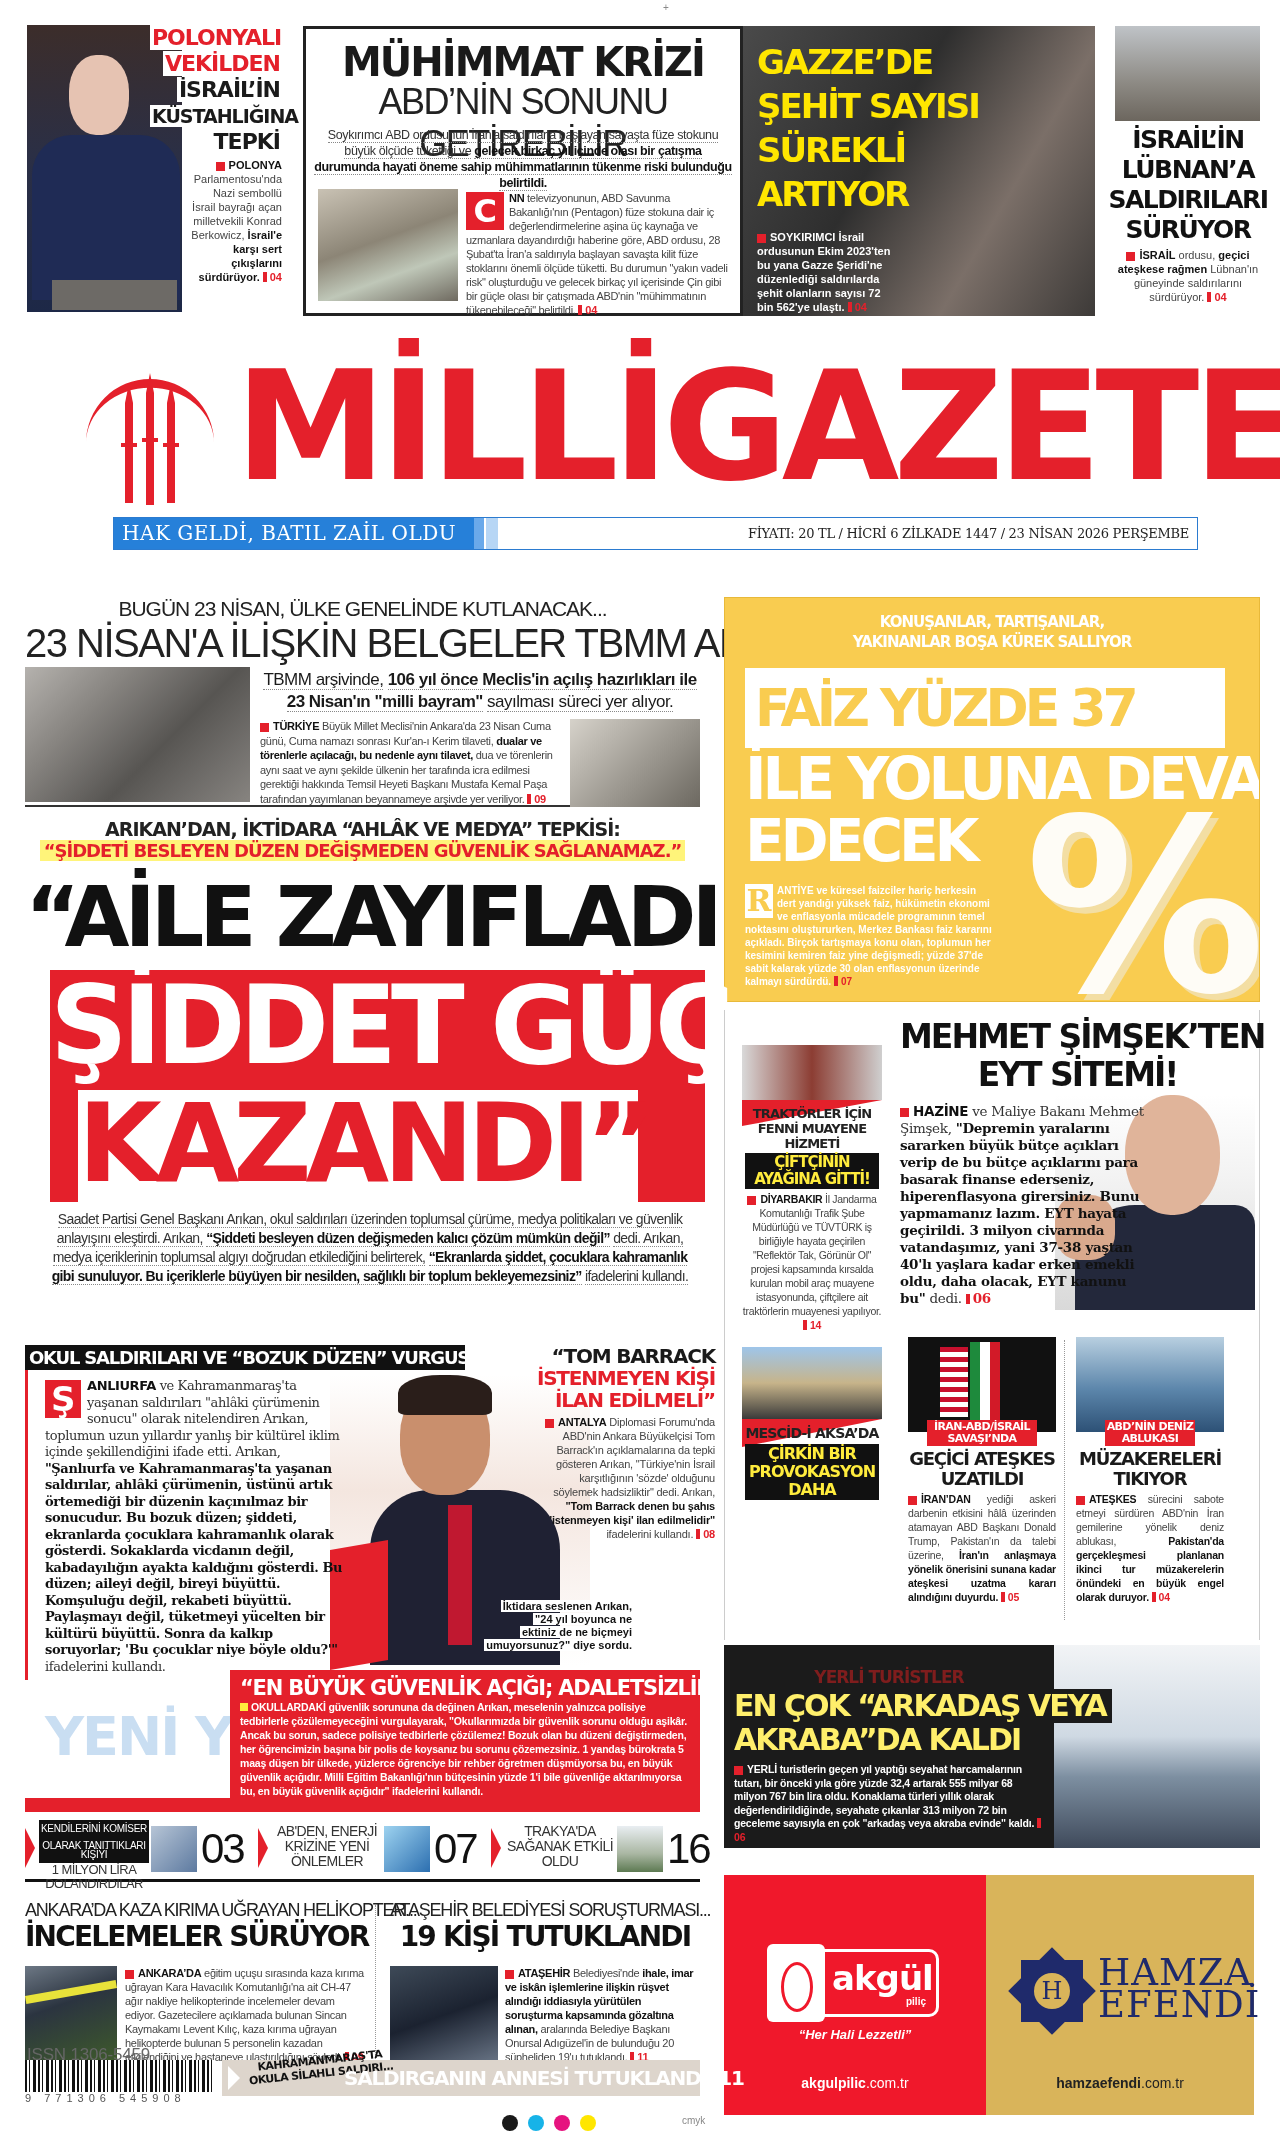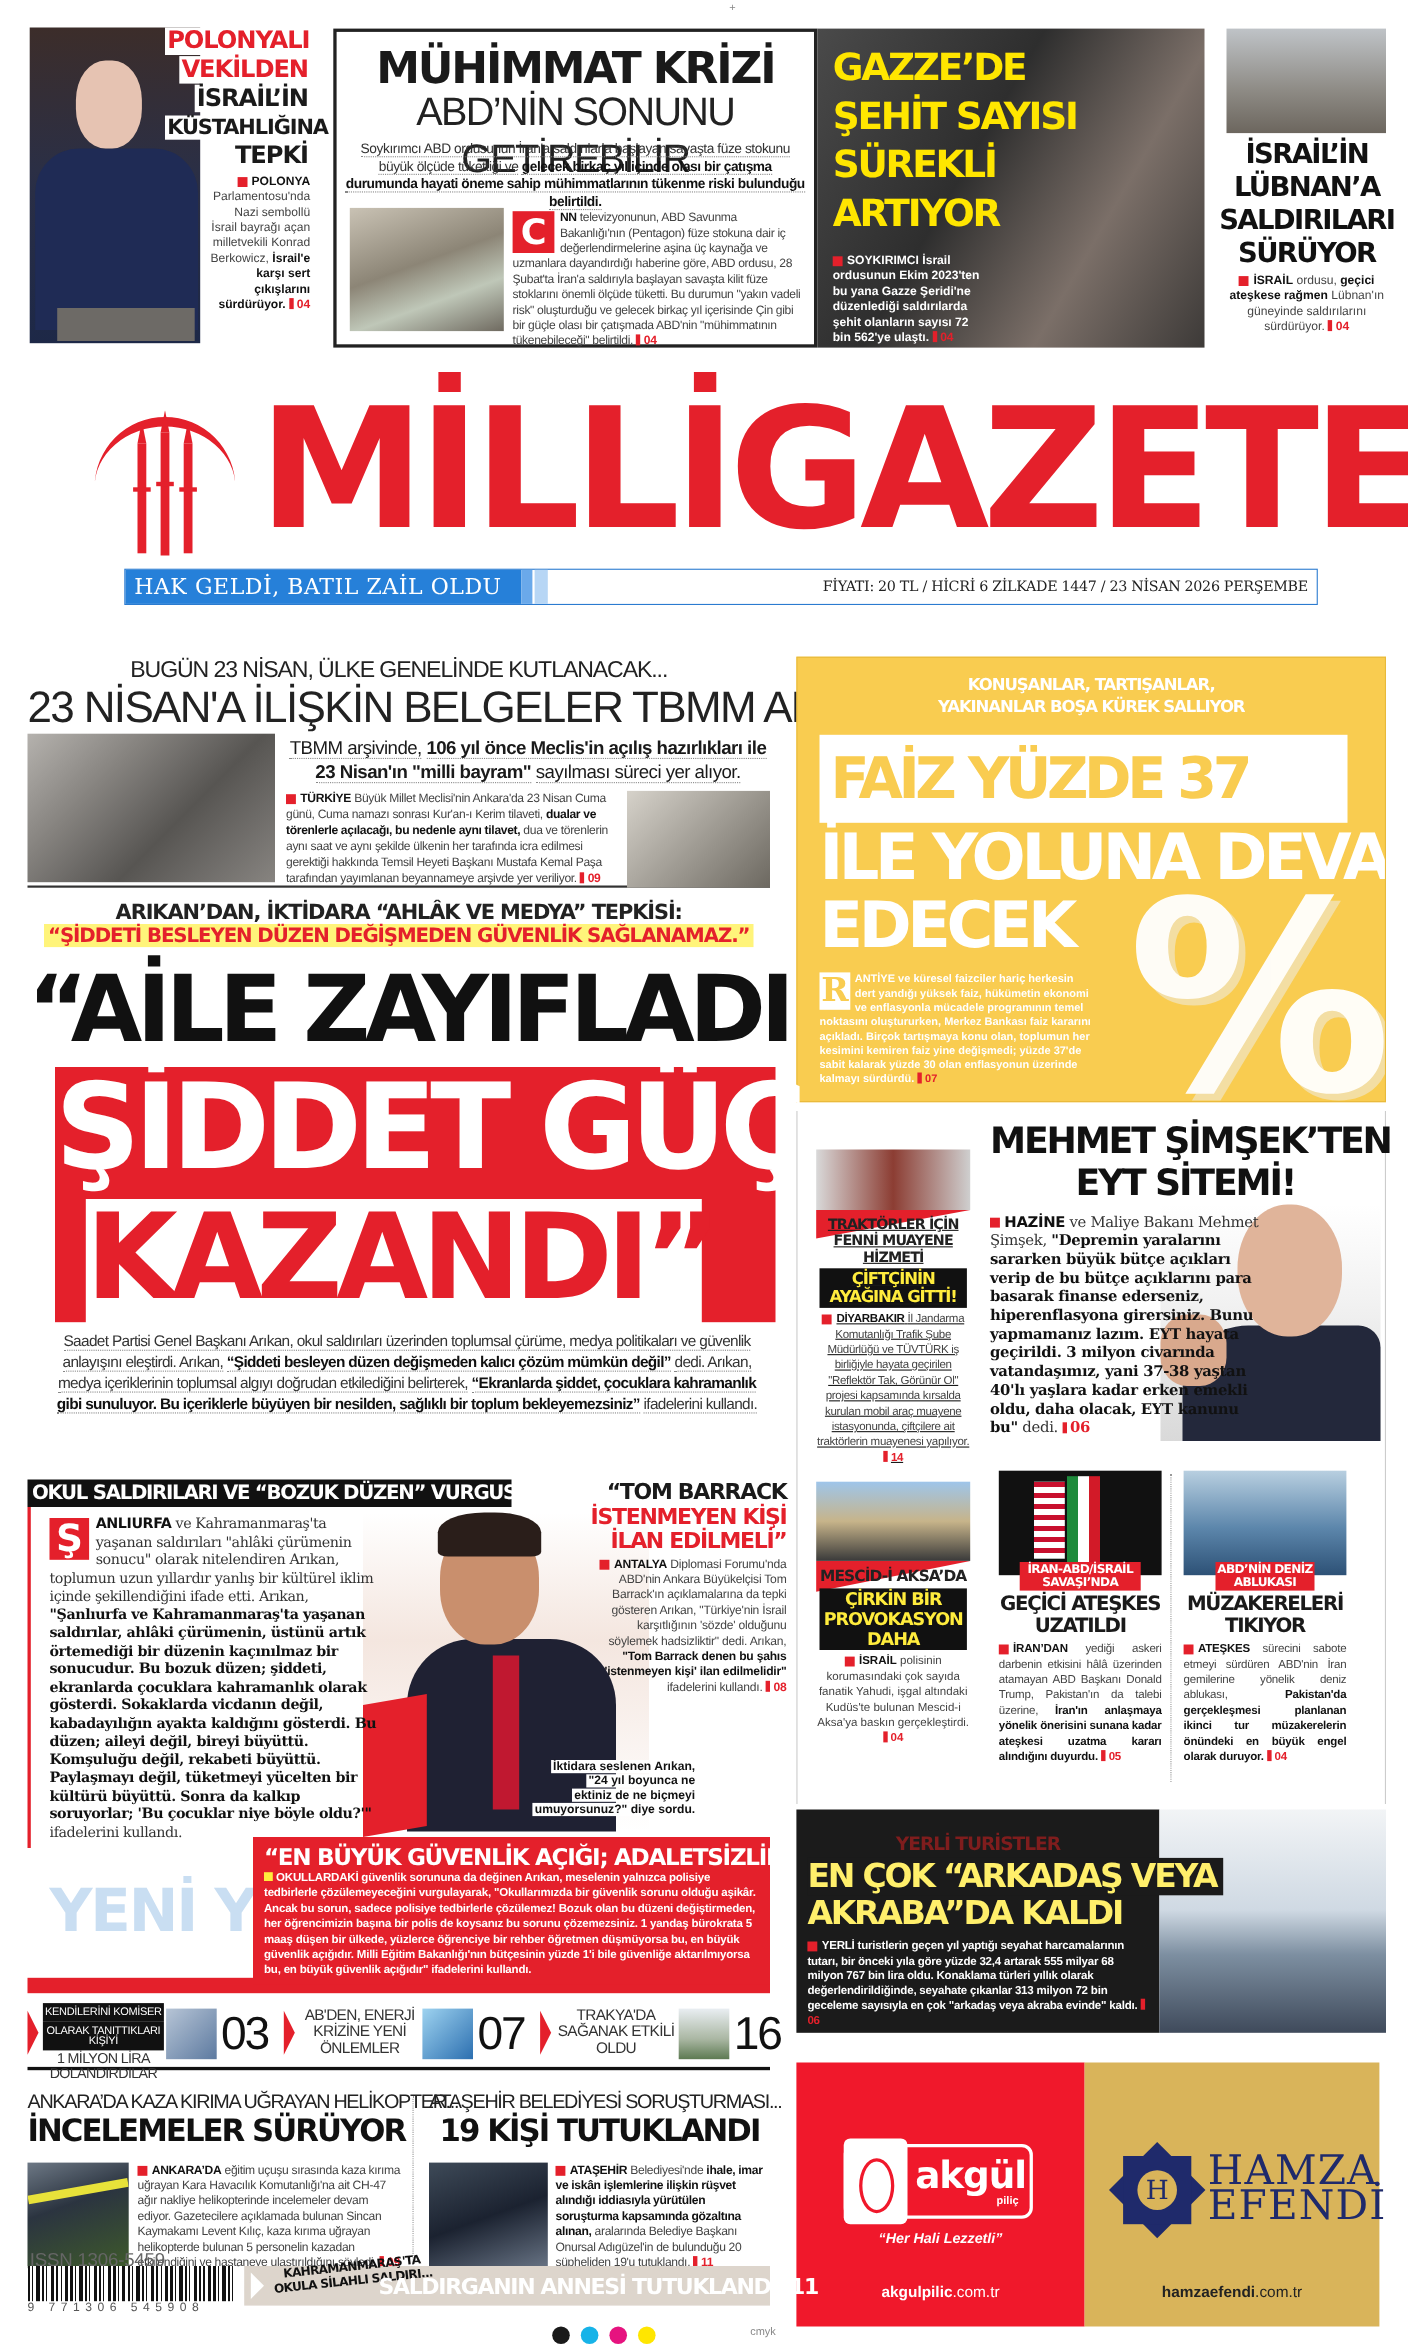--- a/index.html
+++ b/index.html
@@ -113,21 +113,21 @@
 
   
   #right-col-border { left: 724px; top: 1010px; width: 536px; height: 630px; border-left: 1px solid #ccc; border-right: 1px solid #ccc; }
   #simsek-h { left: 900px; top: 1018px; width: 355px; text-align:center; font-family:"DejaVu Sans",sans-serif; font-weight:900; font-size:33px; line-height:38px; letter-spacing:-2px; color:#111; white-space:nowrap; }
   #simsek-photo { left: 1055px; top: 1095px; width: 200px; height: 215px; background: linear-gradient(180deg,#fff 0%,#f2f2f2 40%,#d9d9d9 100%); }
   #simsek-photo .head { position:absolute; left:70px; top:0px; width:95px; height:120px; border-radius:48%; background:#e0b49a; }
   #simsek-photo .suit { position:absolute; left:20px; top:110px; width:180px; height:105px; background:#23283b; border-radius:60px 20px 0 0; }
   #simsek-photo .hand { position:absolute; left:0px; top:100px; width:60px; height:65px; border-radius:40%; background:#d9a98d; }
   #simsek-body { left: 900px; top: 1103px; width: 245px; font-family:"DejaVu Serif",serif; font-size:13.5px; line-height:17px; color:#333; letter-spacing:-0.3px; }
 
-  #traktor { left: 742px; top: 1045px; width: 140px; text-decoration: underline; }
+  #traktor { left: 742px; top: 1045px; width: 140px; }
   #traktor .photo { width:140px; height:55px; background: linear-gradient(90deg,#d9d9d9,#8c3d33 50%,#cfcfcf); position:relative; }
   #traktor .tri { width:0; height:0; border-top:26px solid #e4202b; border-right:140px solid transparent; }
   #traktor .h { text-align:center; font-family:"DejaVu Sans",sans-serif; font-weight:900; font-size:13px; line-height:15px; letter-spacing:-0.8px; color:#222; margin-top:-20px; }
   #traktor .y { margin:2px auto 0; width:134px; background:#111; color:#ffec3d; text-align:center; font-family:"DejaVu Sans",sans-serif; font-weight:900; font-size:15px; line-height:17px; letter-spacing:-1px; padding:1px 0; }
   #traktor .body { margin-top:3px; text-align:center; font-size:10.5px; line-height:14px; color:#444; letter-spacing:-0.3px; }
 
   #mescid { left: 742px; top: 1347px; width: 140px; }
   #mescid .photo { width:140px; height:72px; background: linear-gradient(180deg,#9ec5ea 0%,#c7b48a 50%,#3a3a3a 100%); }
   #mescid .tri { width:0; height:0; border-top:28px solid #e4202b; border-right:140px solid transparent; }
   #mescid .h { text-align:center; font-family:"DejaVu Sans",sans-serif; font-weight:900; font-size:14px; line-height:16px; letter-spacing:-0.8px; color:#222; margin-top:-22px; }
@@ -415,23 +415,20 @@
 </div>
 <div id="simsek-body" class="abs">
   <span class="sq"></span><b style="color:#111;font-family:'DejaVu Sans',sans-serif;">HAZİNE</b> <span>ve Maliye Bakanı Mehmet Şimşek,</span> <b style="color:#111">"Depremin yaralarını sararken büyük bütçe açıkları verip de bu bütçe açıklarını para basarak finanse ederseniz, hiperenflasyona girersiniz. Bunu yapmamanız lazım. EYT hayata geçirildi. 3 milyon civarında vatandaşımız, yani 37-38 yaştan 40'lı yaşlara kadar erken emekli oldu, daha olacak, EYT kanunu bu"</b> <span>dedi.</span> <span class="pg">06</span>
 </div>
 
 <div id="mescid" class="abs">
   <div class="photo"></div>
   <div class="tri"></div>
   <div class="h">MESCİD-İ AKSA’DA</div>
   <div class="y">ÇİRKİN BİR PROVOKASYON DAHA</div>
-  <div class="body">
-    <span class="sq"></span><b style="color:#111">İSRAİL</b> <span>polisinin korumasındaki çok sayıda fanatik Yahudi, işgal altındaki Kudüs'te bulunan Mescid-i Aksa'ya baskın gerçekleştirdi.</span> <span class="pg">04</span>
-  </div>
 </div>
 
 <div id="ateskes" class="abs">
   <div class="photo">
       <div class="us"></div>
       <div class="ir"></div>
     </div>
   <div class="tag">İRAN-ABD/İSRAİL SAVAŞI’NDA</div>
   <div class="h">GEÇİCİ ATEŞKES UZATILDI</div>
   <div class="body">

